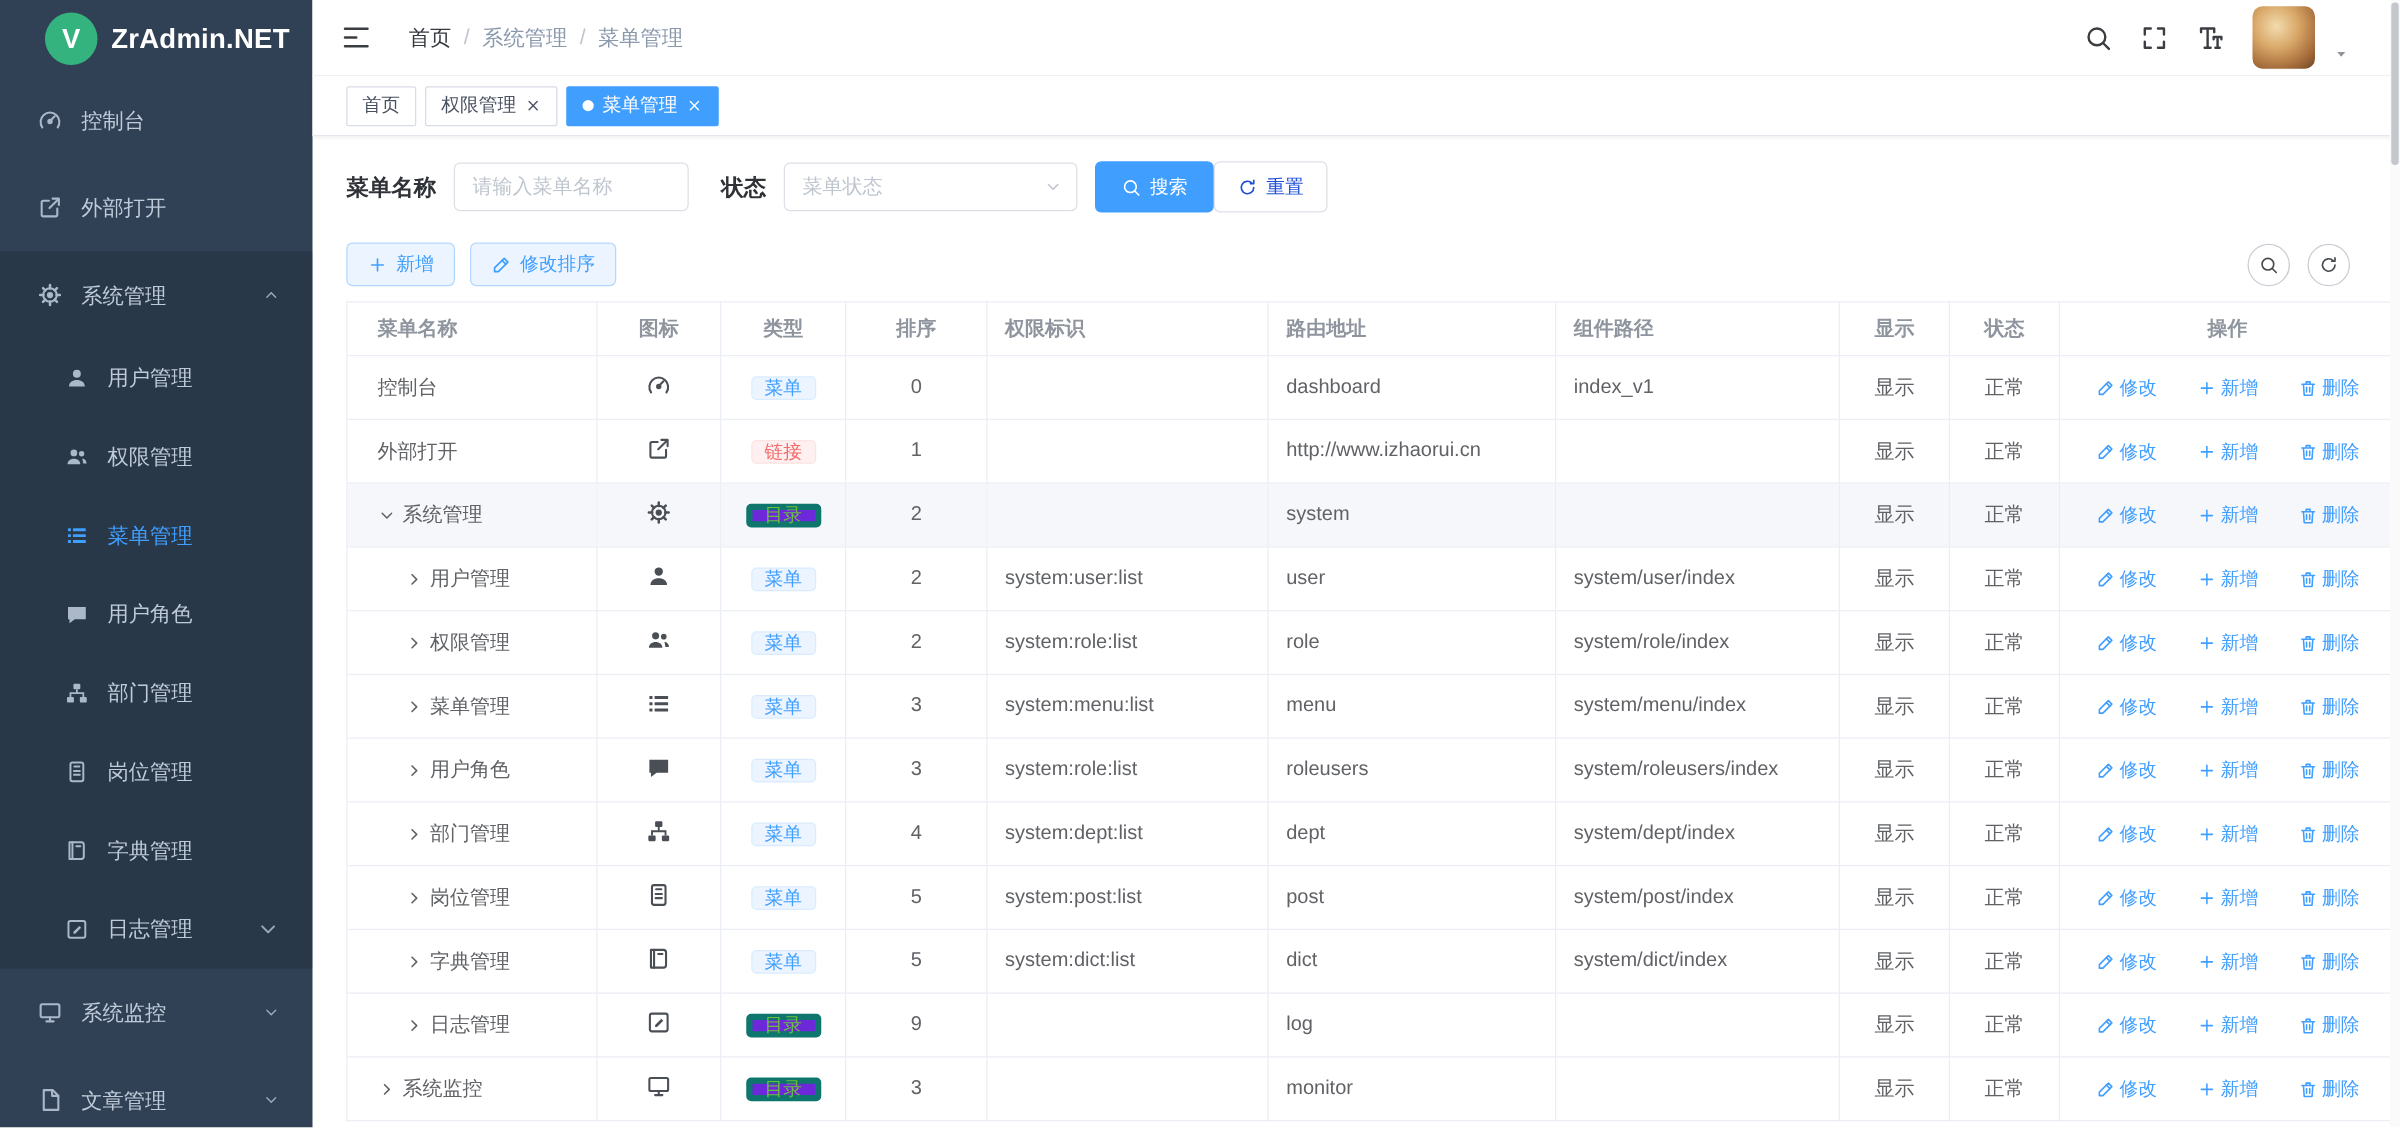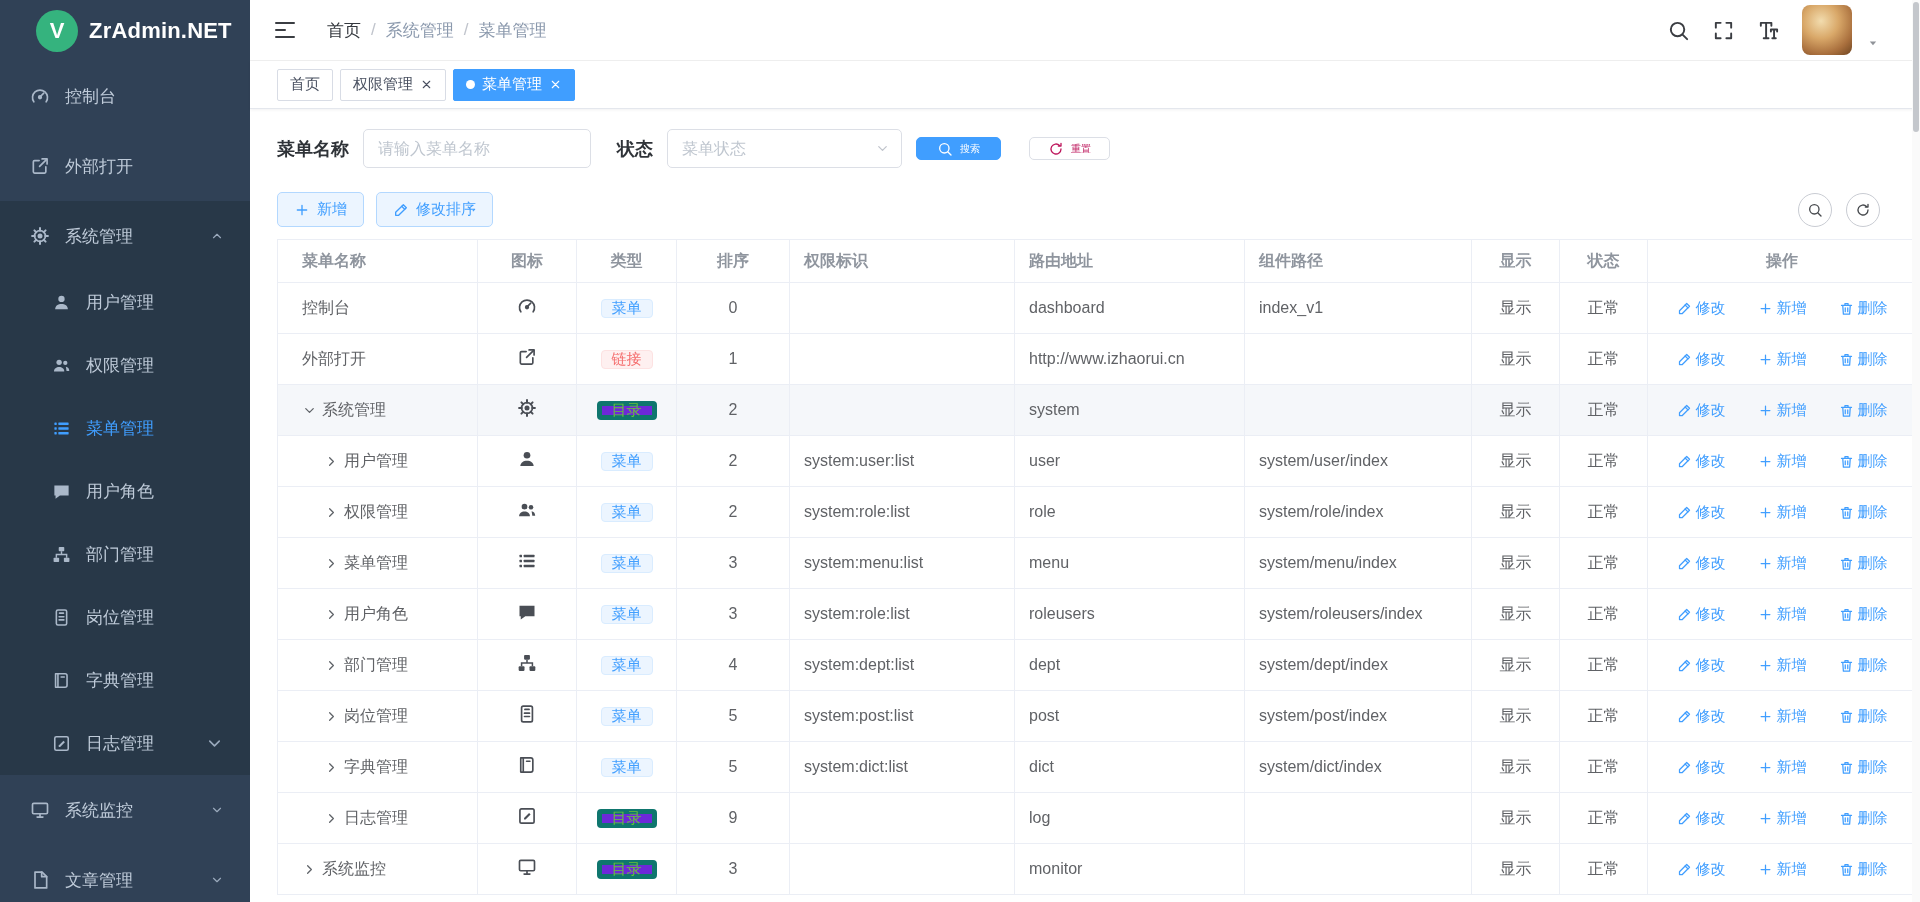--- a/index.html
+++ b/index.html
@@ -49,31 +49,31 @@
     border-radius:2px;background:#fff;color:#495060;font-size:15px;cursor:pointer;white-space:nowrap}
   .tab.active{background:#409eff;border-color:#409eff;color:#fff}
   .tab .dot{width:9px;height:9px;border-radius:50%;background:#fff}
   .tab .t-close{width:13px;height:13px;color:inherit}
 
   
   .content{padding:20px 0 0 27px;flex:1;overflow:hidden}
   .filter{display:flex;align-items:center;margin-bottom:24px}
   .f-label{font-size:18px;font-weight:bold;color:#2f3338;margin-right:14px;white-space:nowrap}
   .f-label.status{margin-left:26px}
-  .f-input{width:228px;height:39px;border:1px solid #dcdfe6;border-radius:5px;padding:0 14px;
+  .f-input{width:188px;height:39px;border:1px solid #dcdfe6;border-radius:5px;padding:0 14px;
     font-size:16px;color:#606266;outline:none;background:#fff;font-family:inherit}
   .f-input::placeholder{color:#bfc6cf}
   .f-select-wrap{position:relative}
   .f-select{width:235px;padding-right:34px;cursor:pointer}
   .sel-arrow{position:absolute;right:12px;top:12px;width:15px;height:15px;color:#c0c4cc}
-  .btn{height:23px;display:inline-flex;align-items:center;gap:7px;border-radius:5px;font-size:10px;
+  .btn{height:41px;display:inline-flex;align-items:center;gap:7px;border-radius:5px;font-size:15px;
     cursor:pointer;font-family:inherit}
   .btn .bico{width:16px;height:16px}
   .btn.primary{background:#409eff;border:1px solid #409eff;color:#fff;padding:0 20px;margin-left:14px}
-  .btn.plain{background:#fff;border:1px solid #dcdfe6;color:#be185d;padding:0 18px;margin-left:28px}
+  .btn.plain{background:#fff;border:1px solid #dcdfe6;color:#1d4ed8;padding:0 18px;margin-left:0}
   .btn.light{background:#ecf5ff;border:1px solid #b3d8ff;color:#409eff;height:35px;padding:0 16px;font-size:15px}
   .toolbar{display:flex;align-items:center;gap:12px;margin-bottom:12px;width:1639px}
   .tool-icons{margin-left:auto;display:flex;gap:14px;margin-right:36px}
   .icon-circle{width:34px;height:34px;border-radius:50%;border:1px solid #c9ccd3;display:inline-flex;
     align-items:center;justify-content:center;color:#46494d;cursor:pointer;background:#fff}
   .icon-circle .ico{width:16px;height:16px}
 
   
   table.grid{border-collapse:collapse;table-layout:fixed;width:1639px;background:#fff}
   .grid th,.grid td{border:1px solid #ebeef5;font-size:16px;padding:0 14px;overflow:hidden;white-space:nowrap}

